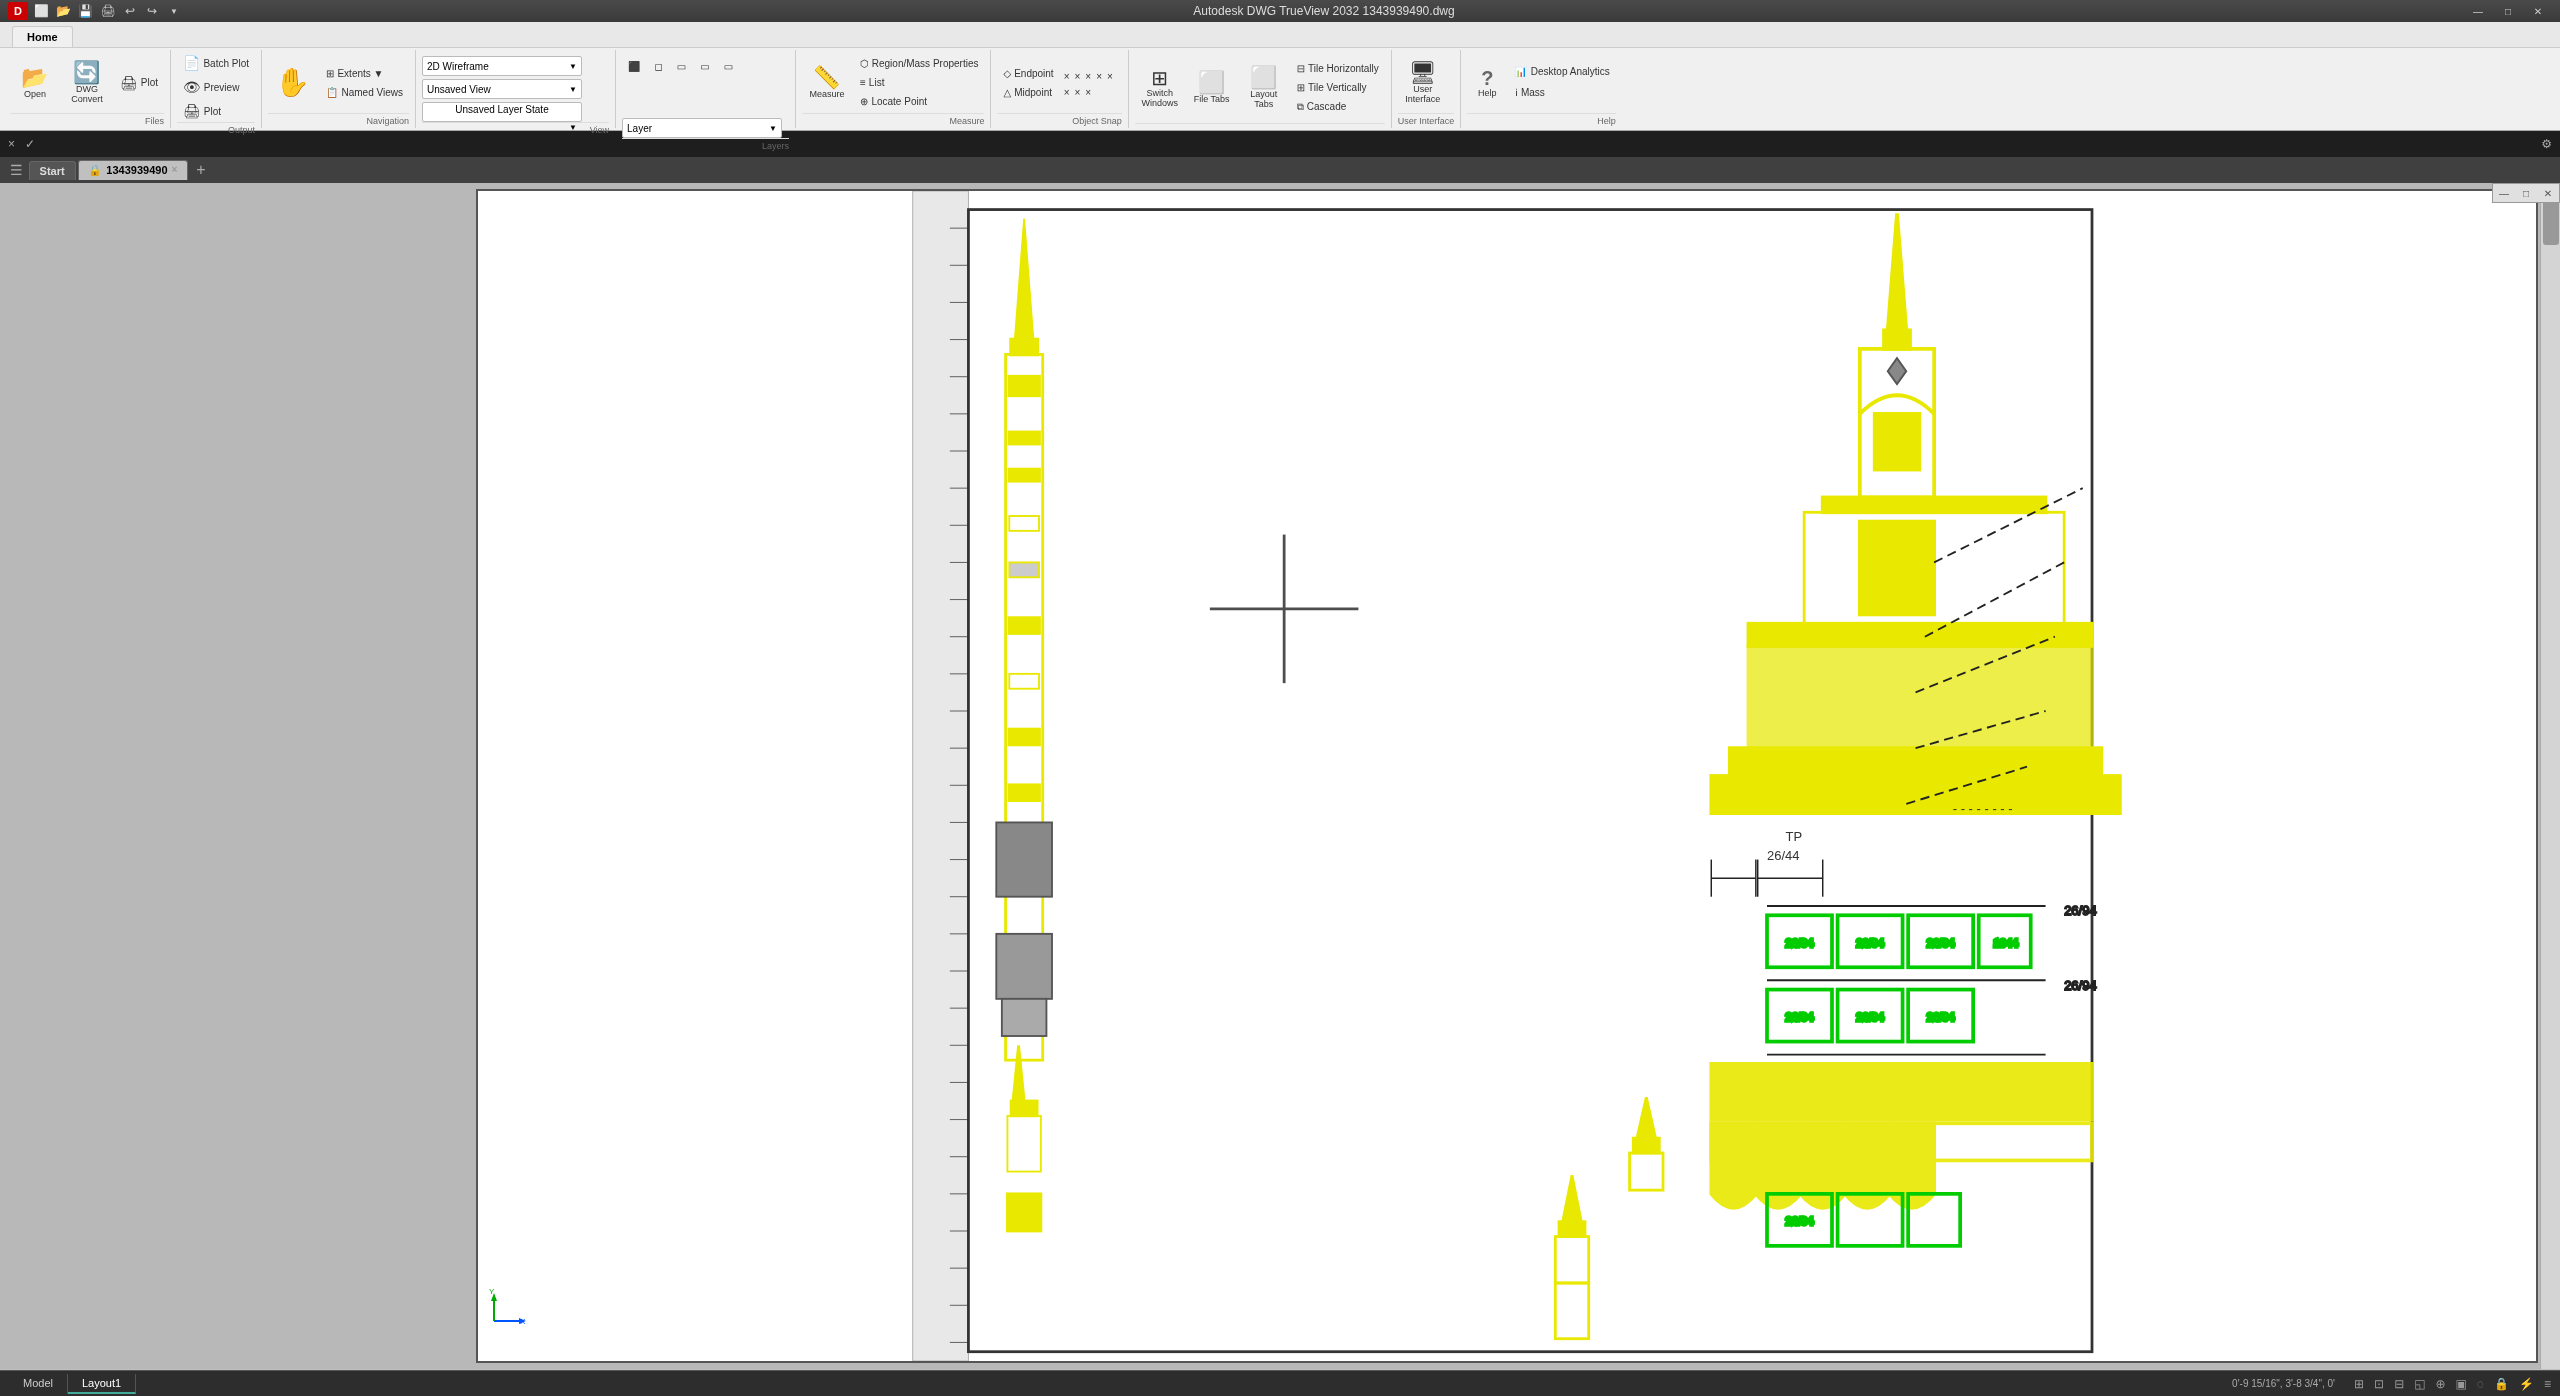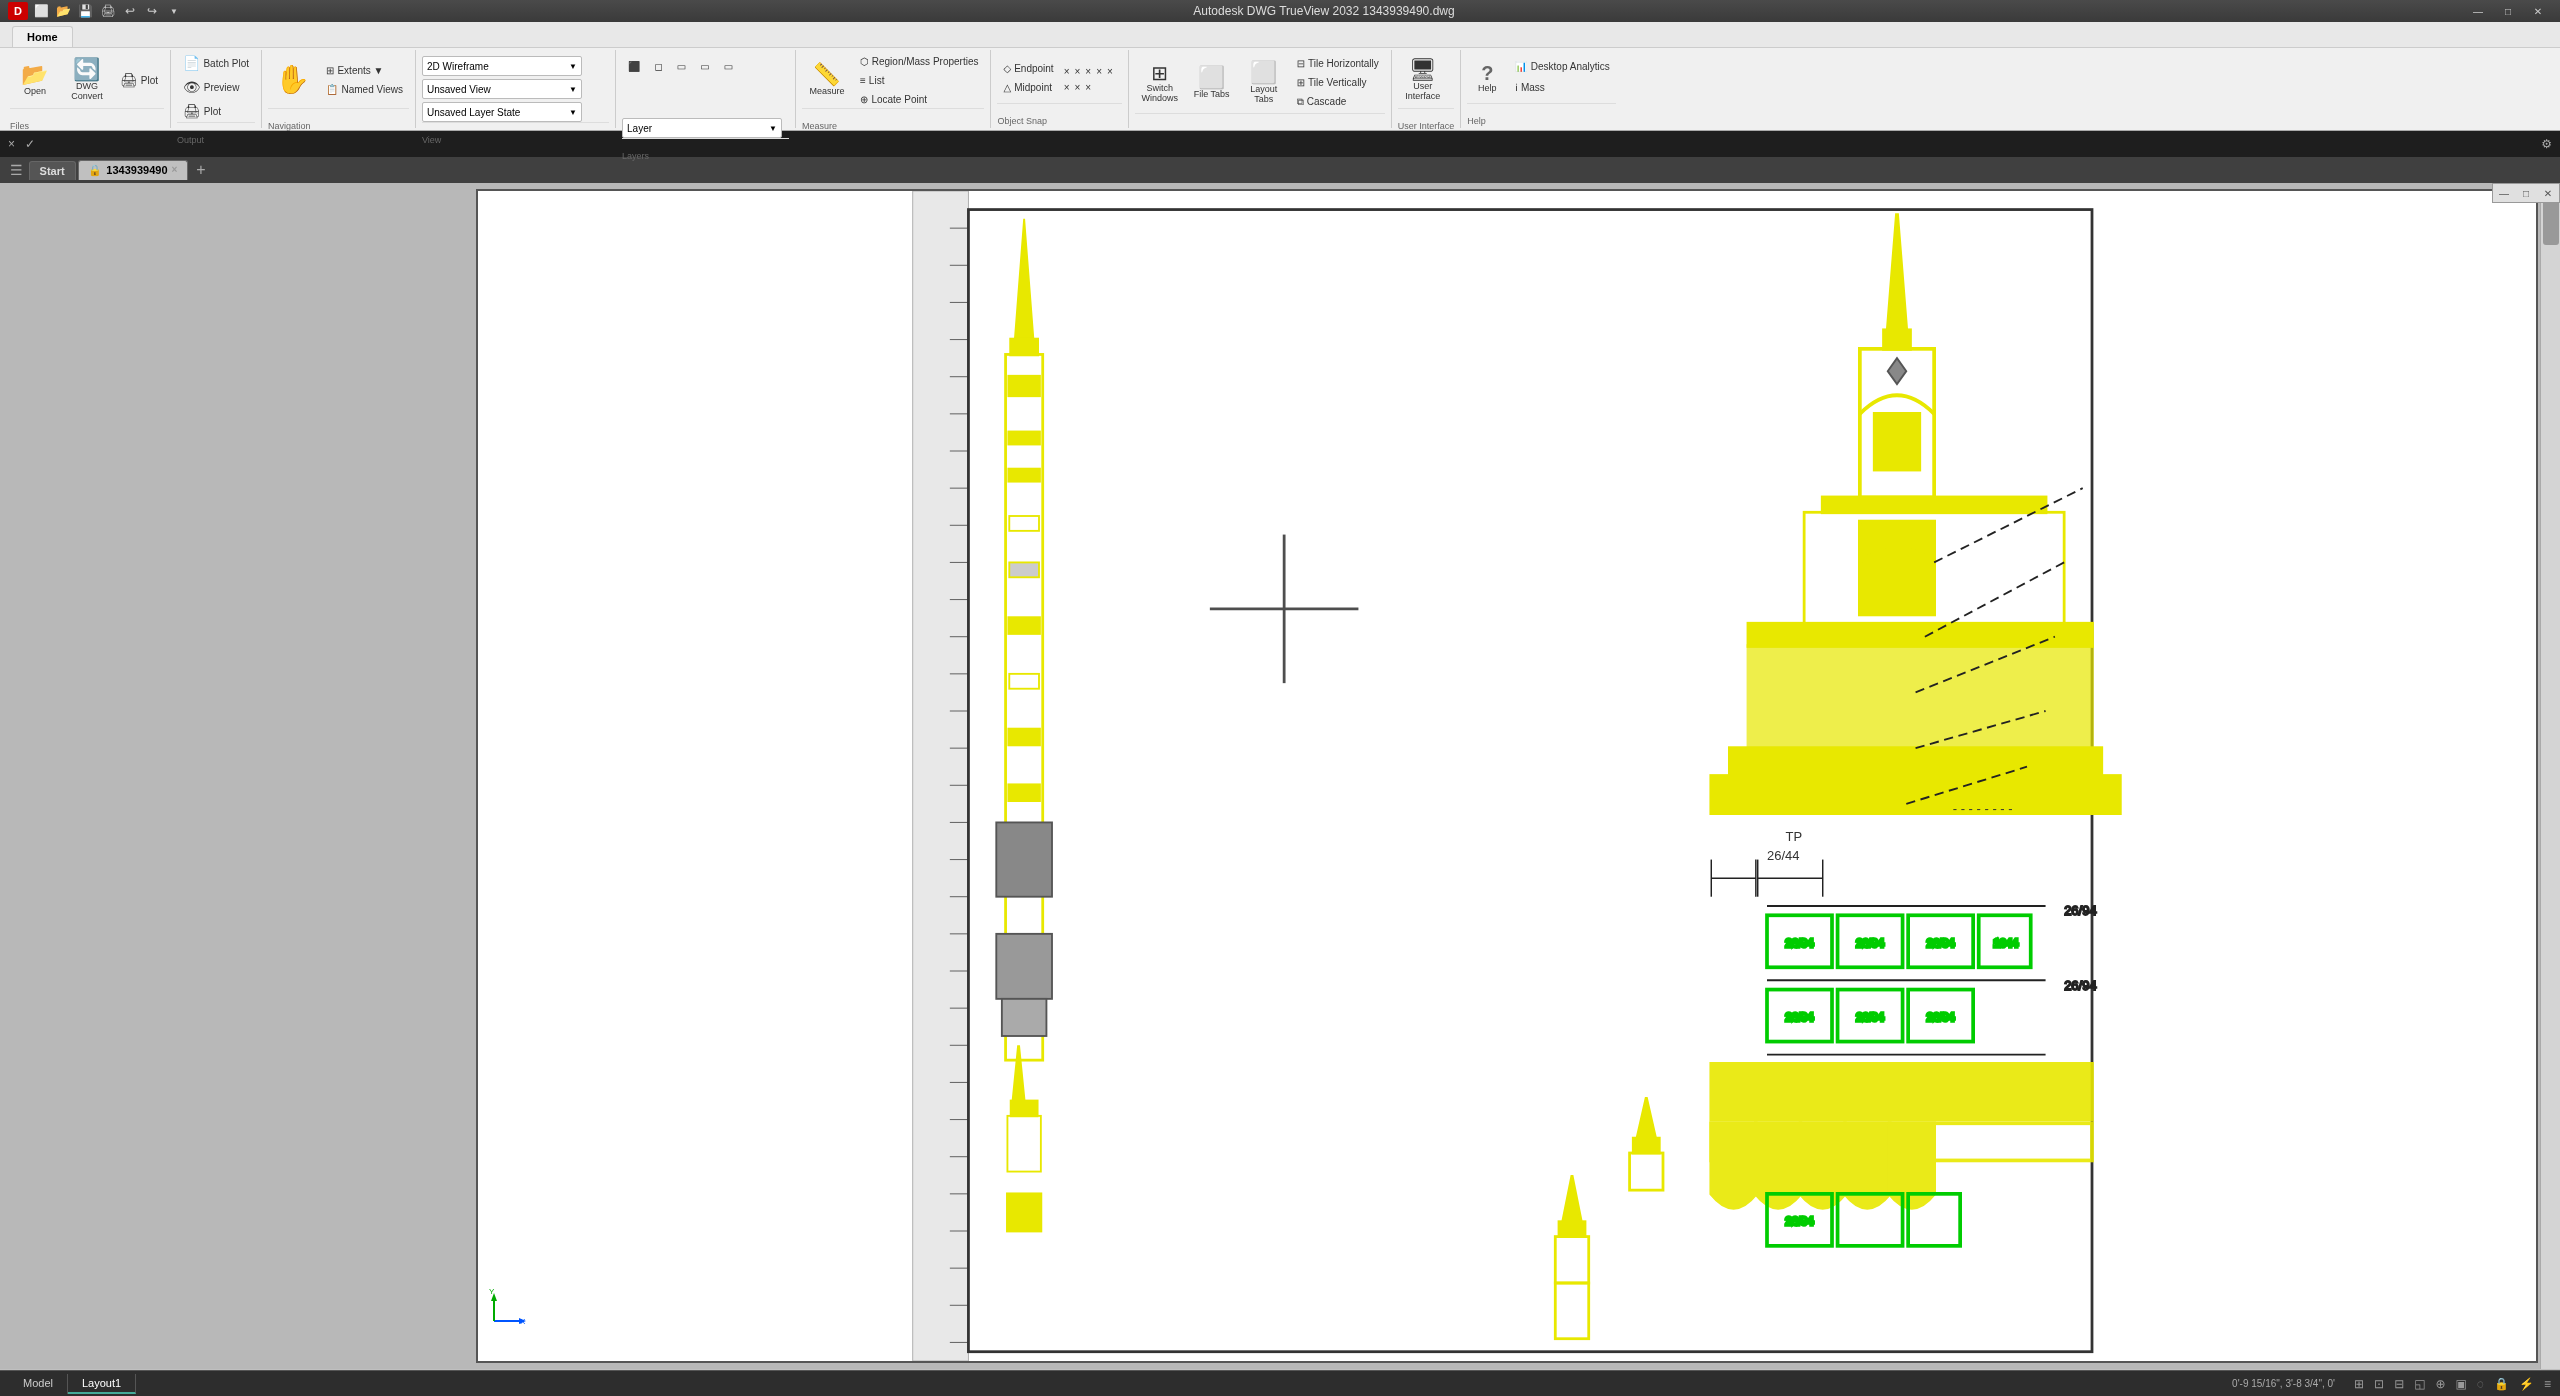--- a/index.html
+++ b/index.html
@@ -33,22 +33,22 @@
 
     #ribbon-content {
       height: 82px; display: flex; align-items: stretch; padding: 2px 4px; gap: 0;
     }
     .ribbon-group {
       display: flex; flex-direction: column; align-items: flex-start;
       border-right: 1px solid #ccc; padding: 2px 6px; min-width: fit-content;
     }
     .ribbon-group:last-child { border-right: none; }
     .ribbon-group-label {
-      font-size: 9px; color: #666; text-align: left; width: 100%; margin-top: auto;
-      padding-top: 12px; border-top: 1px solid #ddd;
+      font-size: 9px; color: #666; text-align: right; width: 100%; margin-top: auto;
+      padding-top: 2px; border-top: 1px solid #ddd;
     }
     .ribbon-buttons { display: flex; align-items: center; gap: 2px; flex: 1; }
     .ribbon-btn-large {
       display: flex; flex-direction: column; align-items: center; justify-content: center;
       width: 50px; height: 56px; cursor: pointer; border: 1px solid transparent;
       border-radius: 3px; padding: 2px; font-size: 9px; text-align: center; color: #333;
       background: transparent;
     }
     .ribbon-btn-large .icon { font-size: 22px; line-height: 1; }
     .ribbon-btn-small {
@@ -228,21 +228,21 @@
     <div class="ribbon-group" style="min-width:200px;">
       <div style="display:flex;flex-direction:column;gap:3px;padding-top:4px;">
         <div class="ribbon-dropdown">
           <span>2D Wireframe</span>
           <span class="arrow">▼</span>
         </div>
         <div class="ribbon-dropdown">
           <span>Unsaved View</span>
           <span class="arrow">▼</span>
         </div>
-        <div class="ribbon-dropdown" style="min-width:160px;">
+        <div class="ribbon-dropdown" style="min-width:160px;flex-direction:column;">
           <span>Unsaved Layer State</span>
           <span class="arrow">▼</span>
         </div>
       </div>
       <div class="ribbon-group-label">View</div>
     </div>
 
     <div class="ribbon-group" style="min-width:180px;">
       <div style="display:flex;flex-direction:column;gap:3px;padding-top:6px;">
         <div style="display:flex;gap:2px;align-items:center;">

